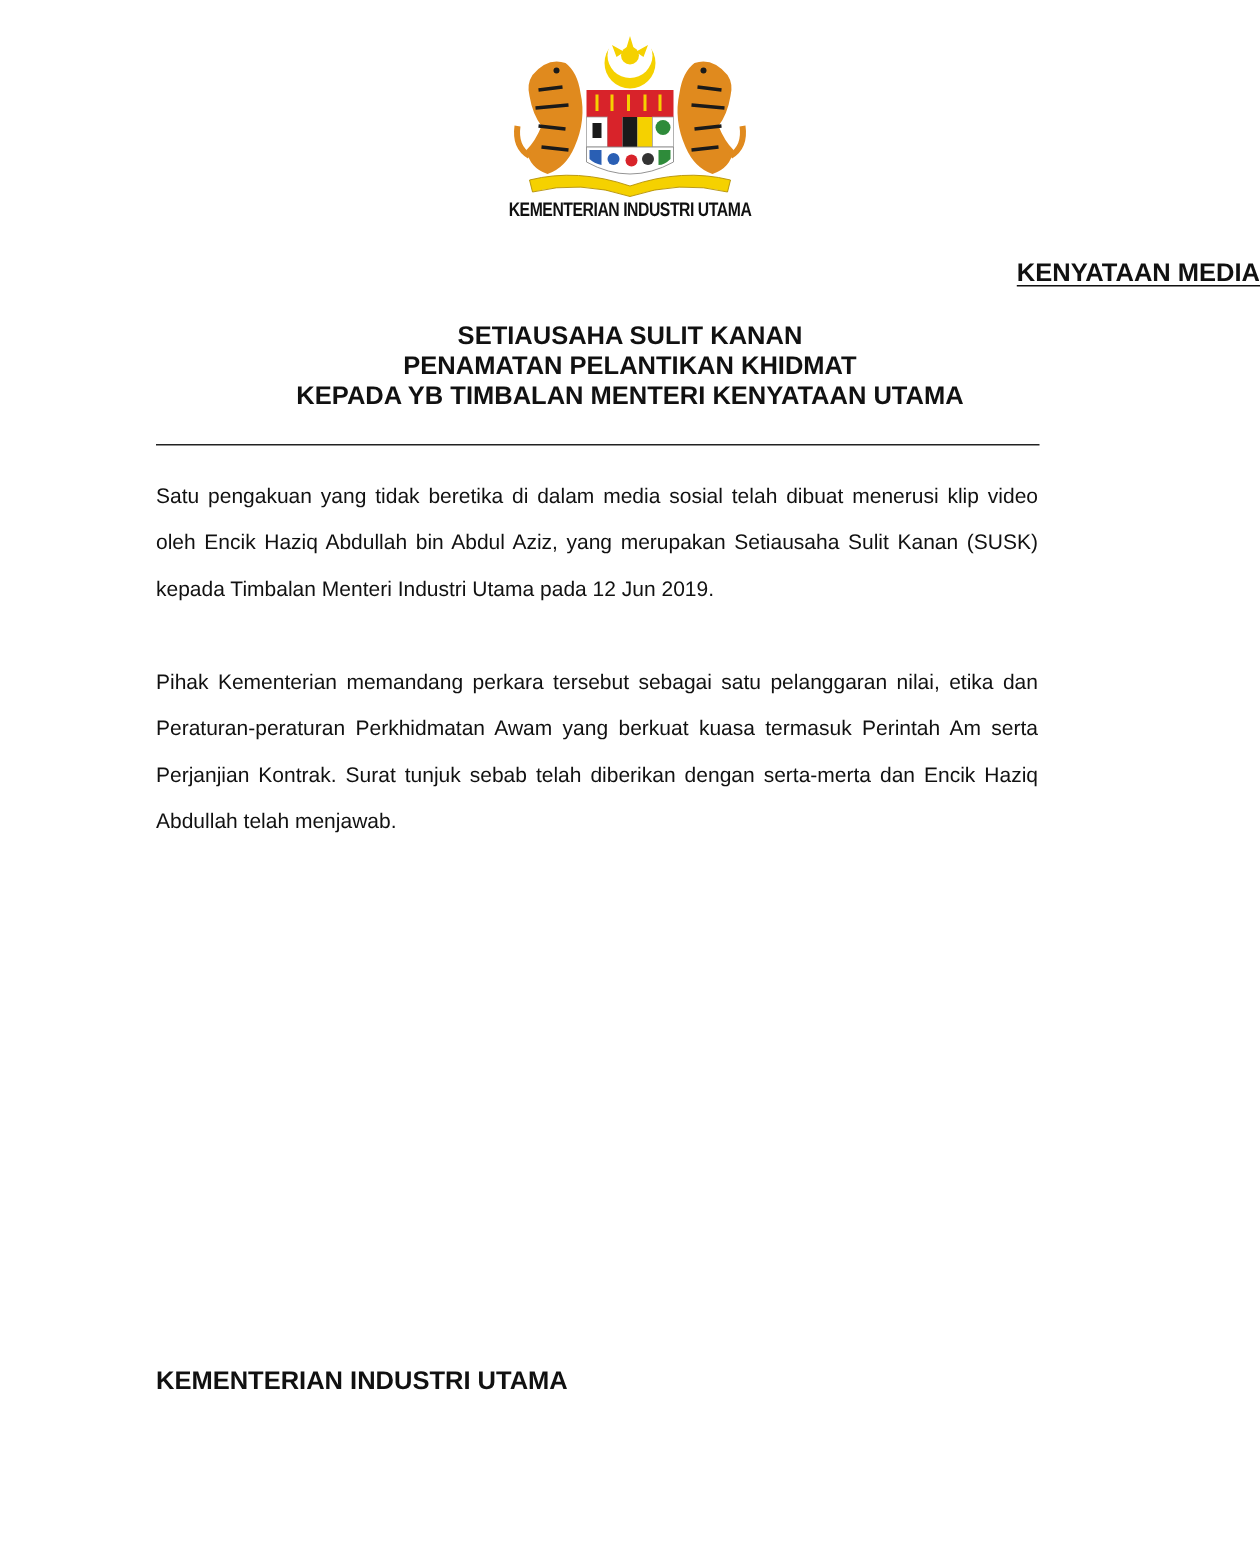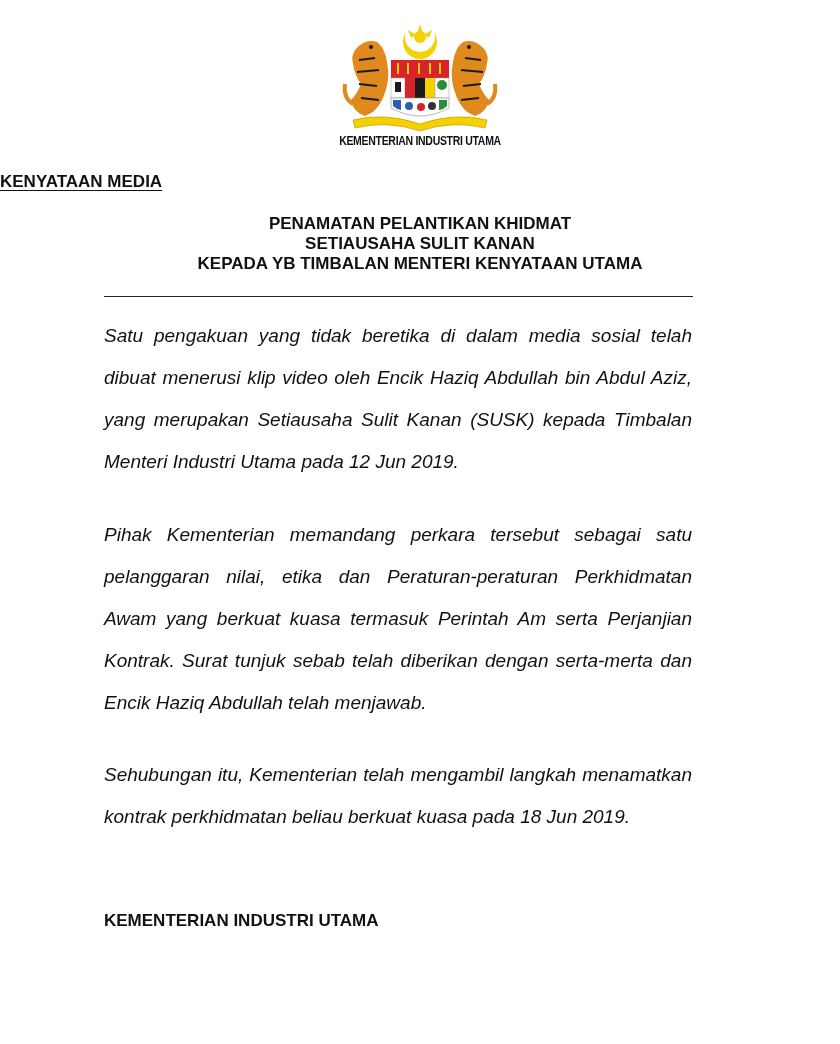--- a/index.html
+++ b/index.html
@@ -39,21 +39,21 @@
       color: #111;
       transform: scaleY(1.25);
       text-align: center;
       white-space: nowrap;
     }
     .statement-label {
       position: absolute;
       left: 0;
       right: 0;
       top: 172px;
-      text-align: left;
+      text-align: right;
       font-weight: bold;
       font-size: 17px;
       text-decoration: underline;
       text-underline-offset: 3px;
     }
     .title-block {
       position: absolute;
       left: 0;
       right: 0;
       top: 214px;
@@ -69,24 +69,23 @@
       width: 589px;
       top: 296px;
       height: 0;
       border-top: 1.5px solid #222;
     }
     .body {
       position: absolute;
       left: 104px;
       width: 588px;
       top: 315px;
-      font-size: 19px;
-      line-height: 42px;
+      font-size: 14px;
+      line-height: 31px;
       text-align: justify;
-      font-style: italic;
     }
     .body p {
       margin: 0 0 30.5px 0;
     }
     .signature {
       position: absolute;
       left: 104px;
       top: 906px;
       font-weight: bold;
       font-size: 17px;
@@ -148,28 +147,27 @@
     </g>
 
     <path d="M18 100 Q50 92 85 104 Q120 92 152 100 L150 108 Q118 100 85 111 Q52 100 20 108 Z" fill="#f5d100" stroke="#b38f00" stroke-width="0.6"></path>
   </svg>
   <div class="logo-caption">KEMENTERIAN INDUSTRI UTAMA</div>
 </div>
 
 <div class="statement-label">KENYATAAN MEDIA</div>
 
 <div class="title-block">
+  <div>SETIAUSAHA SULIT KANAN</div>
   <div>PENAMATAN PELANTIKAN KHIDMAT</div>
-  <div>SETIAUSAHA SULIT KANAN</div>
   <div>KEPADA YB TIMBALAN MENTERI KENYATAAN UTAMA</div>
 </div>
 
 <div class="rule"></div>
 
 <div class="body">
   <p>Satu pengakuan yang tidak beretika di dalam media sosial telah dibuat menerusi klip video oleh Encik Haziq Abdullah bin Abdul Aziz, yang merupakan Setiausaha Sulit Kanan (SUSK) kepada Timbalan Menteri Industri Utama pada 12 Jun 2019.</p>
   <p>Pihak Kementerian memandang perkara tersebut sebagai satu pelanggaran nilai, etika dan Peraturan-peraturan Perkhidmatan Awam yang berkuat kuasa termasuk Perintah Am serta Perjanjian Kontrak. Surat tunjuk sebab telah diberikan dengan serta-merta dan Encik Haziq Abdullah telah menjawab.</p>
-  <p>Sehubungan itu, Kementerian telah mengambil langkah menamatkan kontrak perkhidmatan beliau berkuat kuasa pada 18 Jun 2019.</p>
 </div>
 
 <div class="signature">
   <div>KEMENTERIAN INDUSTRI UTAMA</div>
 </div>
 
 </body></html>

